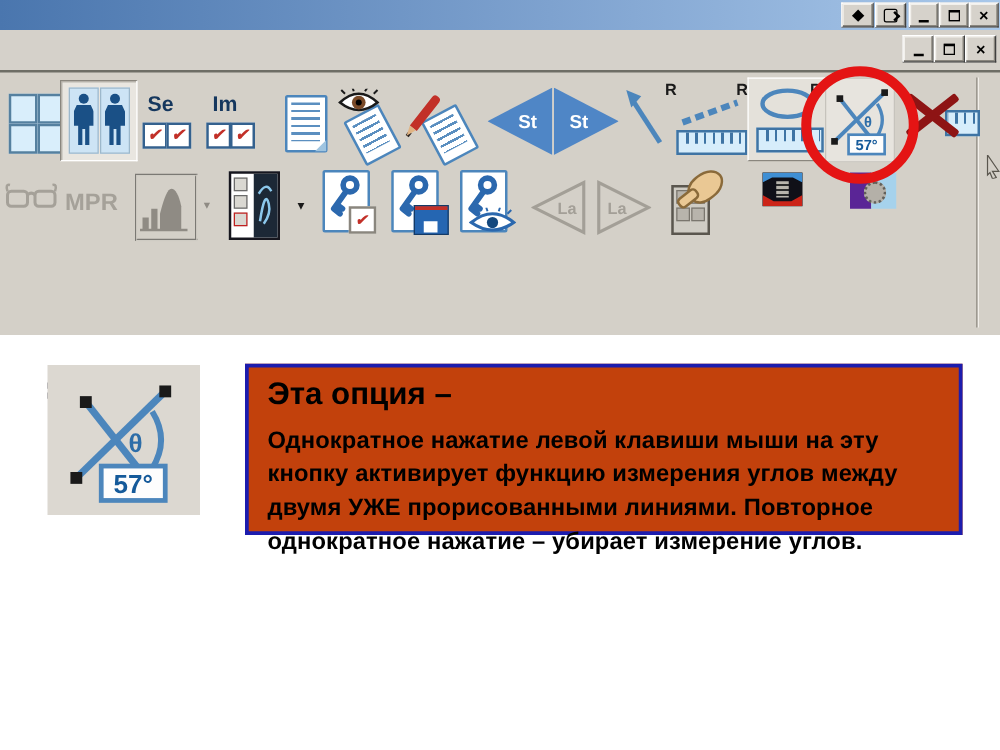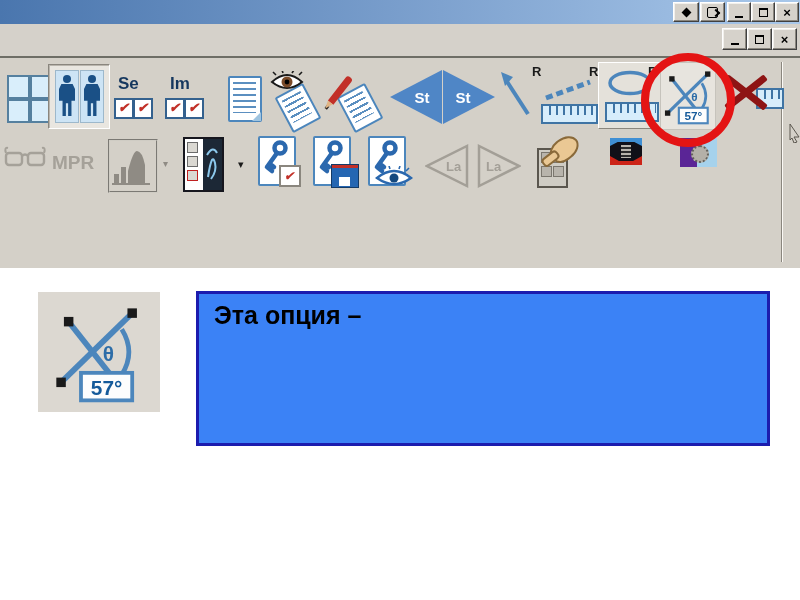--- a/index.html
+++ b/index.html
@@ -119,21 +119,21 @@
   .tooltip{position:absolute;left:568px;top:163px;width:222px;height:29px;background:#ffffe1;
         border:1px solid #000;box-shadow:1px 1px 0 #8a867e;
         display:flex;align-items:center;justify-content:center;
         font-size:13.5px;color:#000;white-space:nowrap;z-index:30;}
 
   .speck{position:absolute;left:38px;top:306px;width:4px;height:5px;background:#3c3c46;}
   .speck::after{content:"";position:absolute;left:0;top:8px;width:4px;height:5px;background:#3c3c46;}
 
   .bigpanel{position:absolute;left:38px;top:292px;width:122px;height:120px;background:#dcd8d1;}
 
-  .callout{position:absolute;left:196px;top:291px;width:574px;height:155px;background:#3b82f6;
+  .callout{position:absolute;left:196px;top:291px;width:574px;height:137px;background:#c2410c;
         border:3px solid #1c1cae;box-sizing:border-box;}
   .callout h1{margin:7px 0 0 15px;font-size:25px;line-height:28px;color:#000;}
   .callout p{margin:10px 0 0 15px;font-size:19px;line-height:27px;font-weight:bold;color:#000;
         white-space:pre-line;letter-spacing:0.1px;}
 </style>
 </head>
 <body>
 
 <div class="stage">
 
@@ -416,15 +416,19 @@
       <rect x="38" y="6" width="5" height="5" fill="#1a1a1a"></rect>
       <path d="M35 17 Q42.5 29 35 41" fill="none" stroke="#4c86bc" stroke-width="2.5"></path>
       <text x="25" y="34" font-size="11" font-weight="bold" fill="#2d6da8">θ</text>
       <rect x="13.5" y="40" width="27" height="14.5" fill="#fdfdfd" stroke="#4c86bc" stroke-width="2"></rect>
       <text x="27" y="51.5" text-anchor="middle" font-size="11" font-weight="bold" fill="#155a9a">57°</text>
     </svg>
   </div>
 
   <div class="callout">
     <h1>Эта опция –</h1>
+    <p>Однократное нажатие левой клавиши мыши на эту
+кнопку  активирует функцию измерения углов между
+двумя УЖЕ прорисованными линиями. Повторное
+однократное нажатие – убирает измерение углов.</p>
   </div>
 
 </div>
 
 </body></html>

